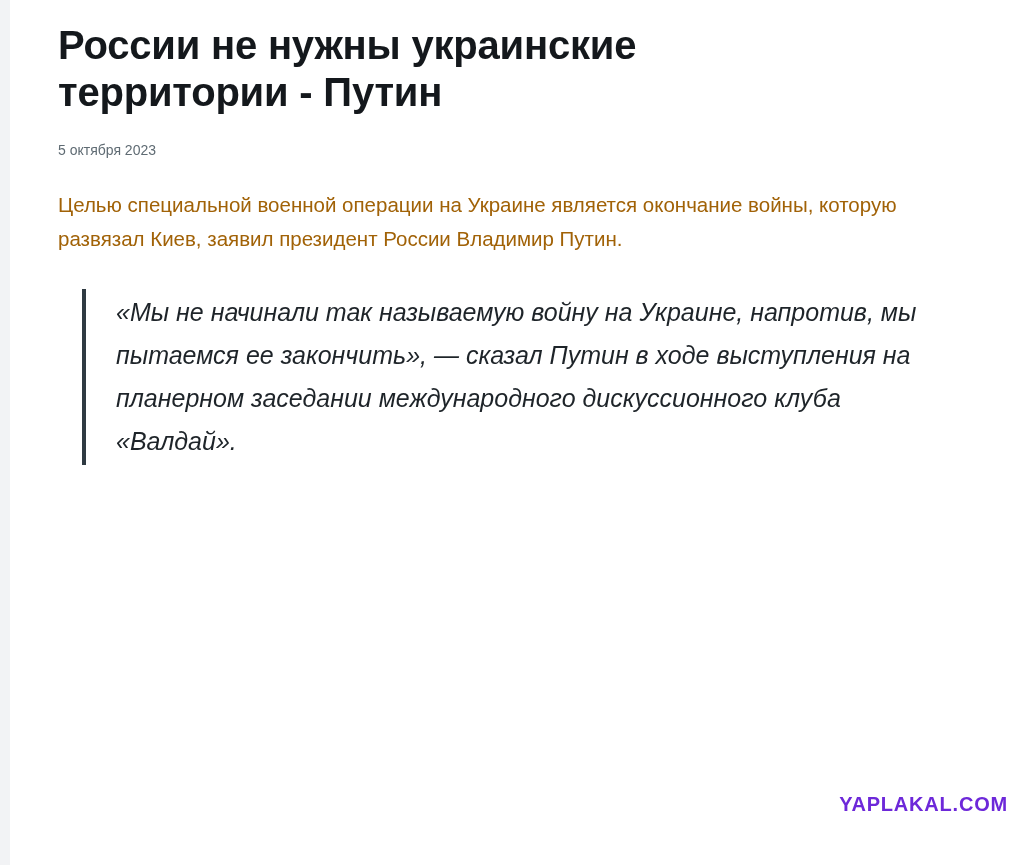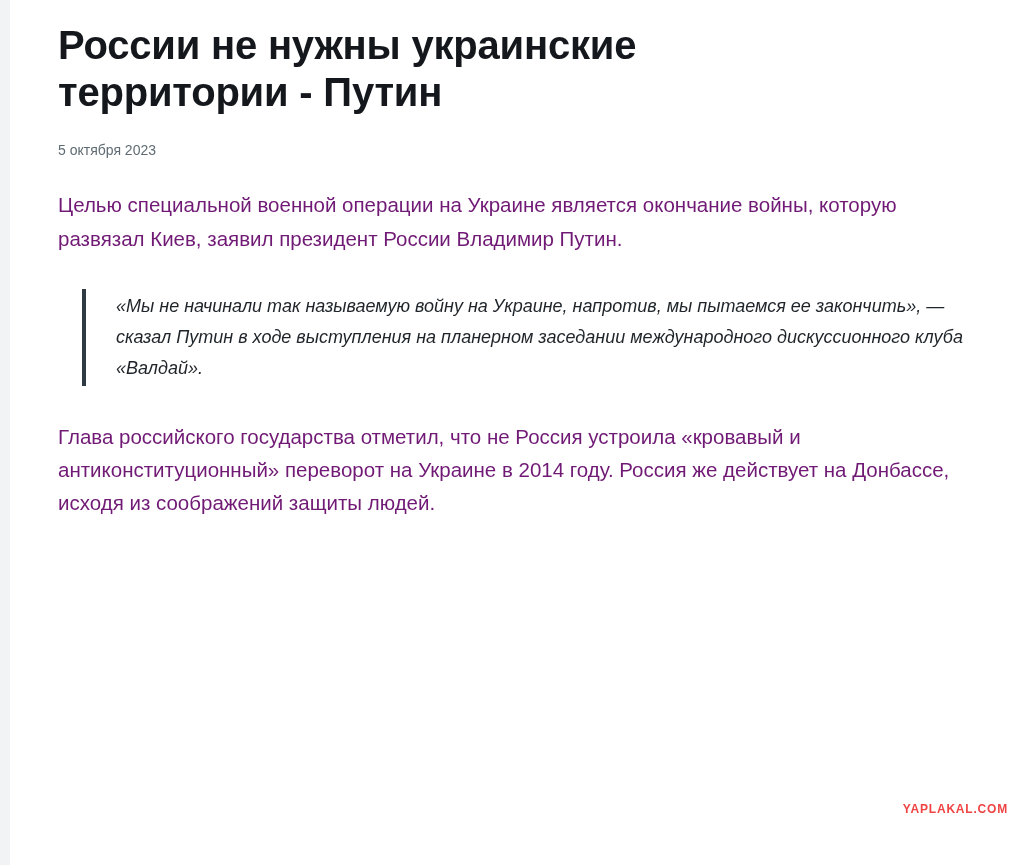--- a/index.html
+++ b/index.html
@@ -36,46 +36,46 @@
     font-size: 14px;
     color: #5f6b73;
     font-weight: normal;
   }
   .article-body {
     margin-top: 30px;
   }
   .para {
     font-size: 20.5px;
     line-height: 1.62;
-    color: #701a75;
+    color: #a16207;
     margin: 0 0 22px 0;
     max-width: 910px;
   }
   .quote {
     border-left: 4px solid #2f3a42;
     padding: 2px 0 2px 30px;
     margin: 34px 0 34px 24px;
     max-width: 880px;
   }
   .quote p {
     margin: 0;
-    font-size: 18px;
+    font-size: 25px;
     line-height: 1.72;
     font-style: italic;
     color: #1e2429;
   }
   .watermark {
     position: absolute;
     right: 16px;
     bottom: 10px;
     font-family: "Liberation Sans", sans-serif;
-    font-size: 12px;
+    font-size: 20px;
     font-weight: bold;
     letter-spacing: 0.8px;
-    color: #ef4444;
+    color: #6d28d9;
   }
   .left-edge {
     position: absolute;
     left: 0;
     top: 0;
     width: 10px;
     height: 865px;
     background: #f2f3f5;
   }
 </style>
@@ -93,19 +93,18 @@
   <div class="article-body">
 
     <p class="para">Целью специальной военной операции на Украине является окончание войны, которую развязал Киев, заявил президент России Владимир Путин.</p>
 
     <blockquote class="quote">
       <p>«Мы не начинали так называемую войну на Украине, напротив, мы пытаемся ее закончить», — сказал Путин в ходе выступления на планерном заседании международного дискуссионного клуба «Валдай».</p>
     </blockquote>
 
 
 
-    <p class="para">Глава российского государства отметил, что не Россия устроила «кровавый и антиконституционный» переворот на Украине в 2014 году. Россия же действует на Донбассе, исходя из соображений защиты людей.</p>
 
   </div>
 
   <div class="watermark">YAPLAKAL.COM</div>
 
 </div>
 
 </body></html>

